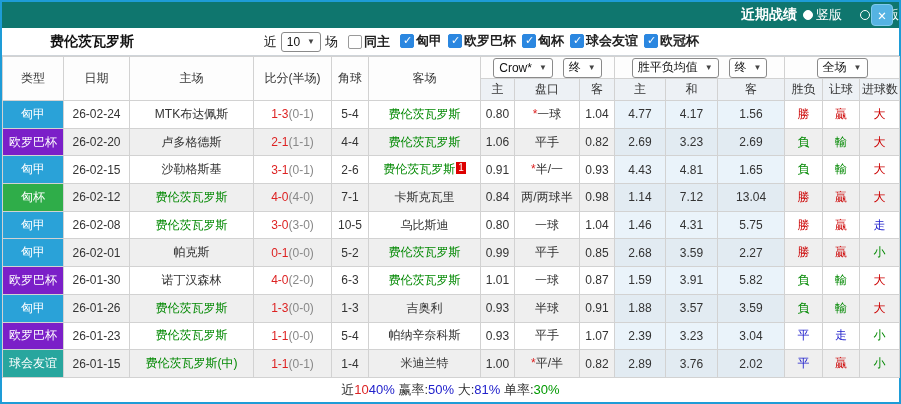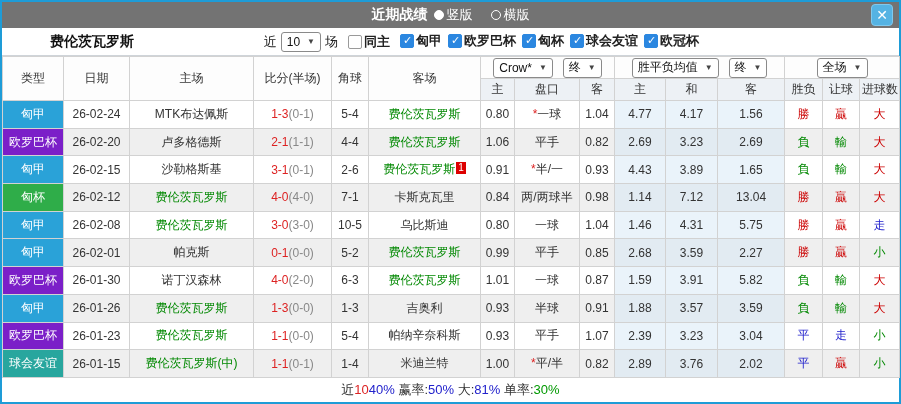--- a/index.html
+++ b/index.html
@@ -1,21 +1,21 @@
 <!DOCTYPE html>
 <html><head>
 <meta charset="utf-8">
 <style>
   * { box-sizing: border-box; margin: 0; padding: 0; }
   html,body { width: 901px; height: 404px; }
   body { font-family: "Liberation Sans", "DejaVu Sans", sans-serif; background: #fff; }
   .panel { width: 901px; height: 404px; border: 2px solid #1e9cd7; display: flex; flex-direction: column; background: #fff; }
 
   
-  .topbar { height: 26px; background: #737373; color: #fff; display: flex; align-items: center; justify-content: center; position: relative; font-size: 13px; flex: 0 0 26px; }
+  .topbar { height: 26px; background: #0f766e; color: #fff; display: flex; align-items: center; justify-content: flex-end; position: relative; font-size: 13px; flex: 0 0 26px; font-family: Liberation Mono, monospace; }
   .topbar-title { font-weight: bold; font-size: 14px; margin-right: 6px; }
   .radio-group { display: flex; align-items: center; gap: 18px; }
   .radio-item { display: flex; align-items: center; gap: 3px; cursor: default; }
   .radio-dot { width: 10px; height: 10px; border-radius: 50%; border: 1px solid #fff; display: inline-block; }
   .radio-dot.on { background: #fff; }
   .close-btn { position: absolute; right: 6px; top: 2px; width: 22px; height: 22px; background: #55b3e3; border: 1px solid #7fc9ee; border-radius: 4px; color: #fff; font-weight: bold; font-size: 14px; display: flex; align-items: center; justify-content: center; }
 
   
   .filterbar { height: 28px; flex: 0 0 28px; background: #fff; display: flex; align-items: center; font-size: 13px; color: #222; border-bottom: 1px solid #cfd4d9; }
   .team-name { font-weight: bold; font-size: 14px; margin-left: 48px; color: #111; }
@@ -231,21 +231,21 @@
       <td>2-6</td>
       <td>
         <span class="hl">费伦茨瓦罗斯</span><span class="away-badge show">1</span>
       </td>
       <td>0.91</td>
       <td>
         <span class="star">*</span><span>半/一</span>
       </td>
       <td>0.93</td>
       <td class="c-avg">4.43</td>
-      <td class="c-avg">3.89</td>
+      <td class="c-avg">4.81</td>
       <td class="c-avg">1.65</td>
       <td style="color: rgb(0, 136, 0);">負</td>
       <td style="color: rgb(0, 136, 0);">輸</td>
       <td style="color: rgb(204, 0, 0);">大</td>
     </tr>
         <tr>
       <td class="c-type" style="background: rgb(47, 173, 73);">匈杯</td>
       <td>26-02-12</td>
       <td class="hl">费伦茨瓦罗斯</td>
       <td>

